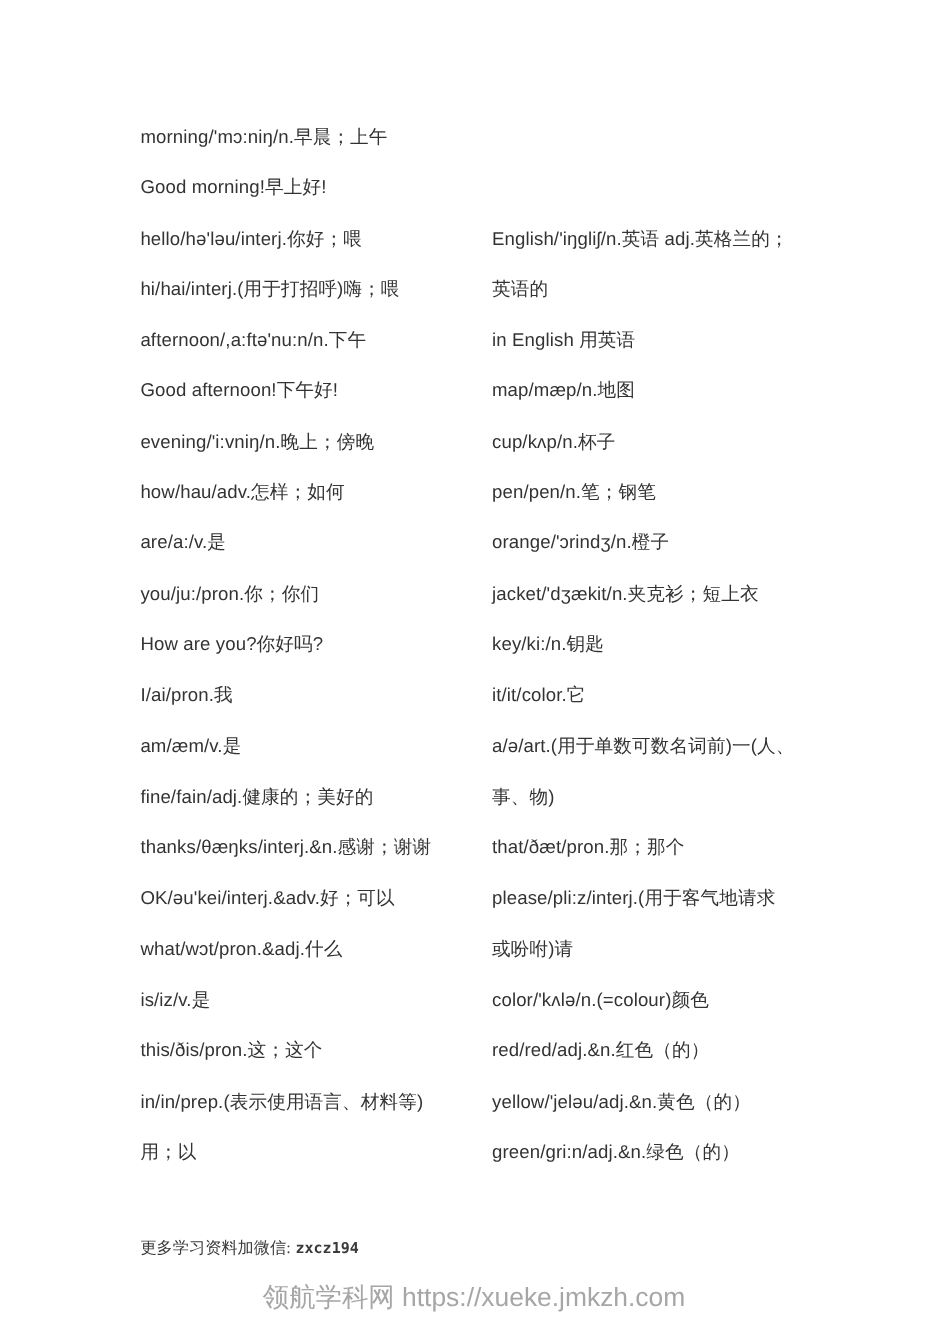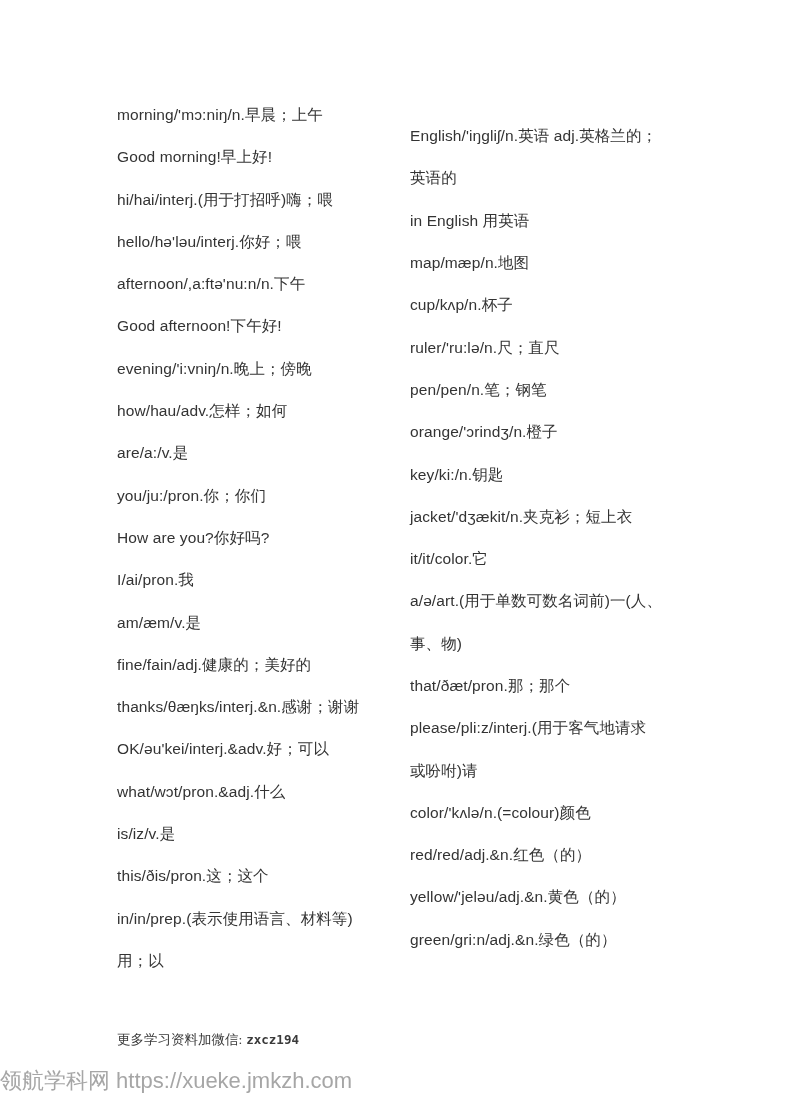--- a/index.html
+++ b/index.html
@@ -9,21 +9,21 @@
     background: #ffffff;
     position: relative;
     overflow: hidden;
     font-family: "Liberation Sans", "DejaVu Sans", sans-serif;
   }
   .content {
     position: absolute;
     top: 94px;
     left: 117px;
     display: flex;
-    align-items: center;
+    align-items: flex-end;
   }
   .col { display: block; }
   .col-left { width: 277px; }
   .col-right { padding-left: 15px; width: 370px; }
   .line {
     height: 42.3px;
     line-height: 42.3px;
     font-size: 15.5px;
     color: #333333;
     white-space: nowrap;
@@ -47,35 +47,35 @@
     font-size: 12.5px;
     font-weight: 700;
     margin-left: 4px;
     text-align: center;
   }
   .watermark {
     position: absolute;
     top: 1066px;
     left: 0;
     width: 790px;
-    text-align: left;
+    text-align: center;
     font-size: 22px;
     color: #a6a6a6;
     white-space: nowrap;
   }
 </style>
 </head>
 <body>
 
 <div class="content">
   <div class="col col-left">
       <div class="line">morning/'mɔ:niŋ/n.早晨；上午</div>
       <div class="line">Good morning!早上好!</div>
+      <div class="line">hello/hə'ləu/interj.你好；喂</div>
       <div class="line">hi/hai/interj.(用于打招呼)嗨；喂</div>
-      <div class="line">hello/hə'ləu/interj.你好；喂</div>
       <div class="line">afternoon/,a:ftə'nu:n/n.下午</div>
       <div class="line">Good afternoon!下午好!</div>
       <div class="line">evening/'i:vniŋ/n.晚上；傍晚</div>
       <div class="line">how/hau/adv.怎样；如何</div>
       <div class="line">are/a:/v.是</div>
       <div class="line">you/ju:/pron.你；你们</div>
       <div class="line">How are you?你好吗?</div>
       <div class="line">I/ai/pron.我</div>
       <div class="line">am/æm/v.是</div>
       <div class="line">fine/fain/adj.健康的；美好的</div>
@@ -87,25 +87,24 @@
       <div class="line">in/in/prep.(表示使用语言、材料等)</div>
       <div class="line">用；以</div>
     </div>
   <div class="divider"></div>
   <div class="col col-right">
       <div class="line">English/'iŋgliʃ/n.英语 adj.英格兰的；</div>
       <div class="line">英语的</div>
       <div class="line">in English 用英语</div>
       <div class="line">map/mæp/n.地图</div>
       <div class="line">cup/kʌp/n.杯子</div>
-      <div class="line">ruler/'ru:lə/n.尺；直尺</div>
       <div class="line">pen/pen/n.笔；钢笔</div>
       <div class="line">orange/'ɔrindʒ/n.橙子</div>
+      <div class="line">jacket/'dʒækit/n.夹克衫；短上衣</div>
       <div class="line">key/ki:/n.钥匙</div>
-      <div class="line">jacket/'dʒækit/n.夹克衫；短上衣</div>
       <div class="line">it/it/color.它</div>
       <div class="line">a/ə/art.(用于单数可数名词前)一(人、</div>
       <div class="line">事、物)</div>
       <div class="line">that/ðæt/pron.那；那个</div>
       <div class="line">please/pli:z/interj.(用于客气地请求</div>
       <div class="line">或吩咐)请</div>
       <div class="line">color/'kʌlə/n.(=colour)颜色</div>
       <div class="line">red/red/adj.&amp;n.红色（的）</div>
       <div class="line">yellow/'jeləu/adj.&amp;n.黄色（的）</div>
       <div class="line">green/gri:n/adj.&amp;n.绿色（的）</div>

